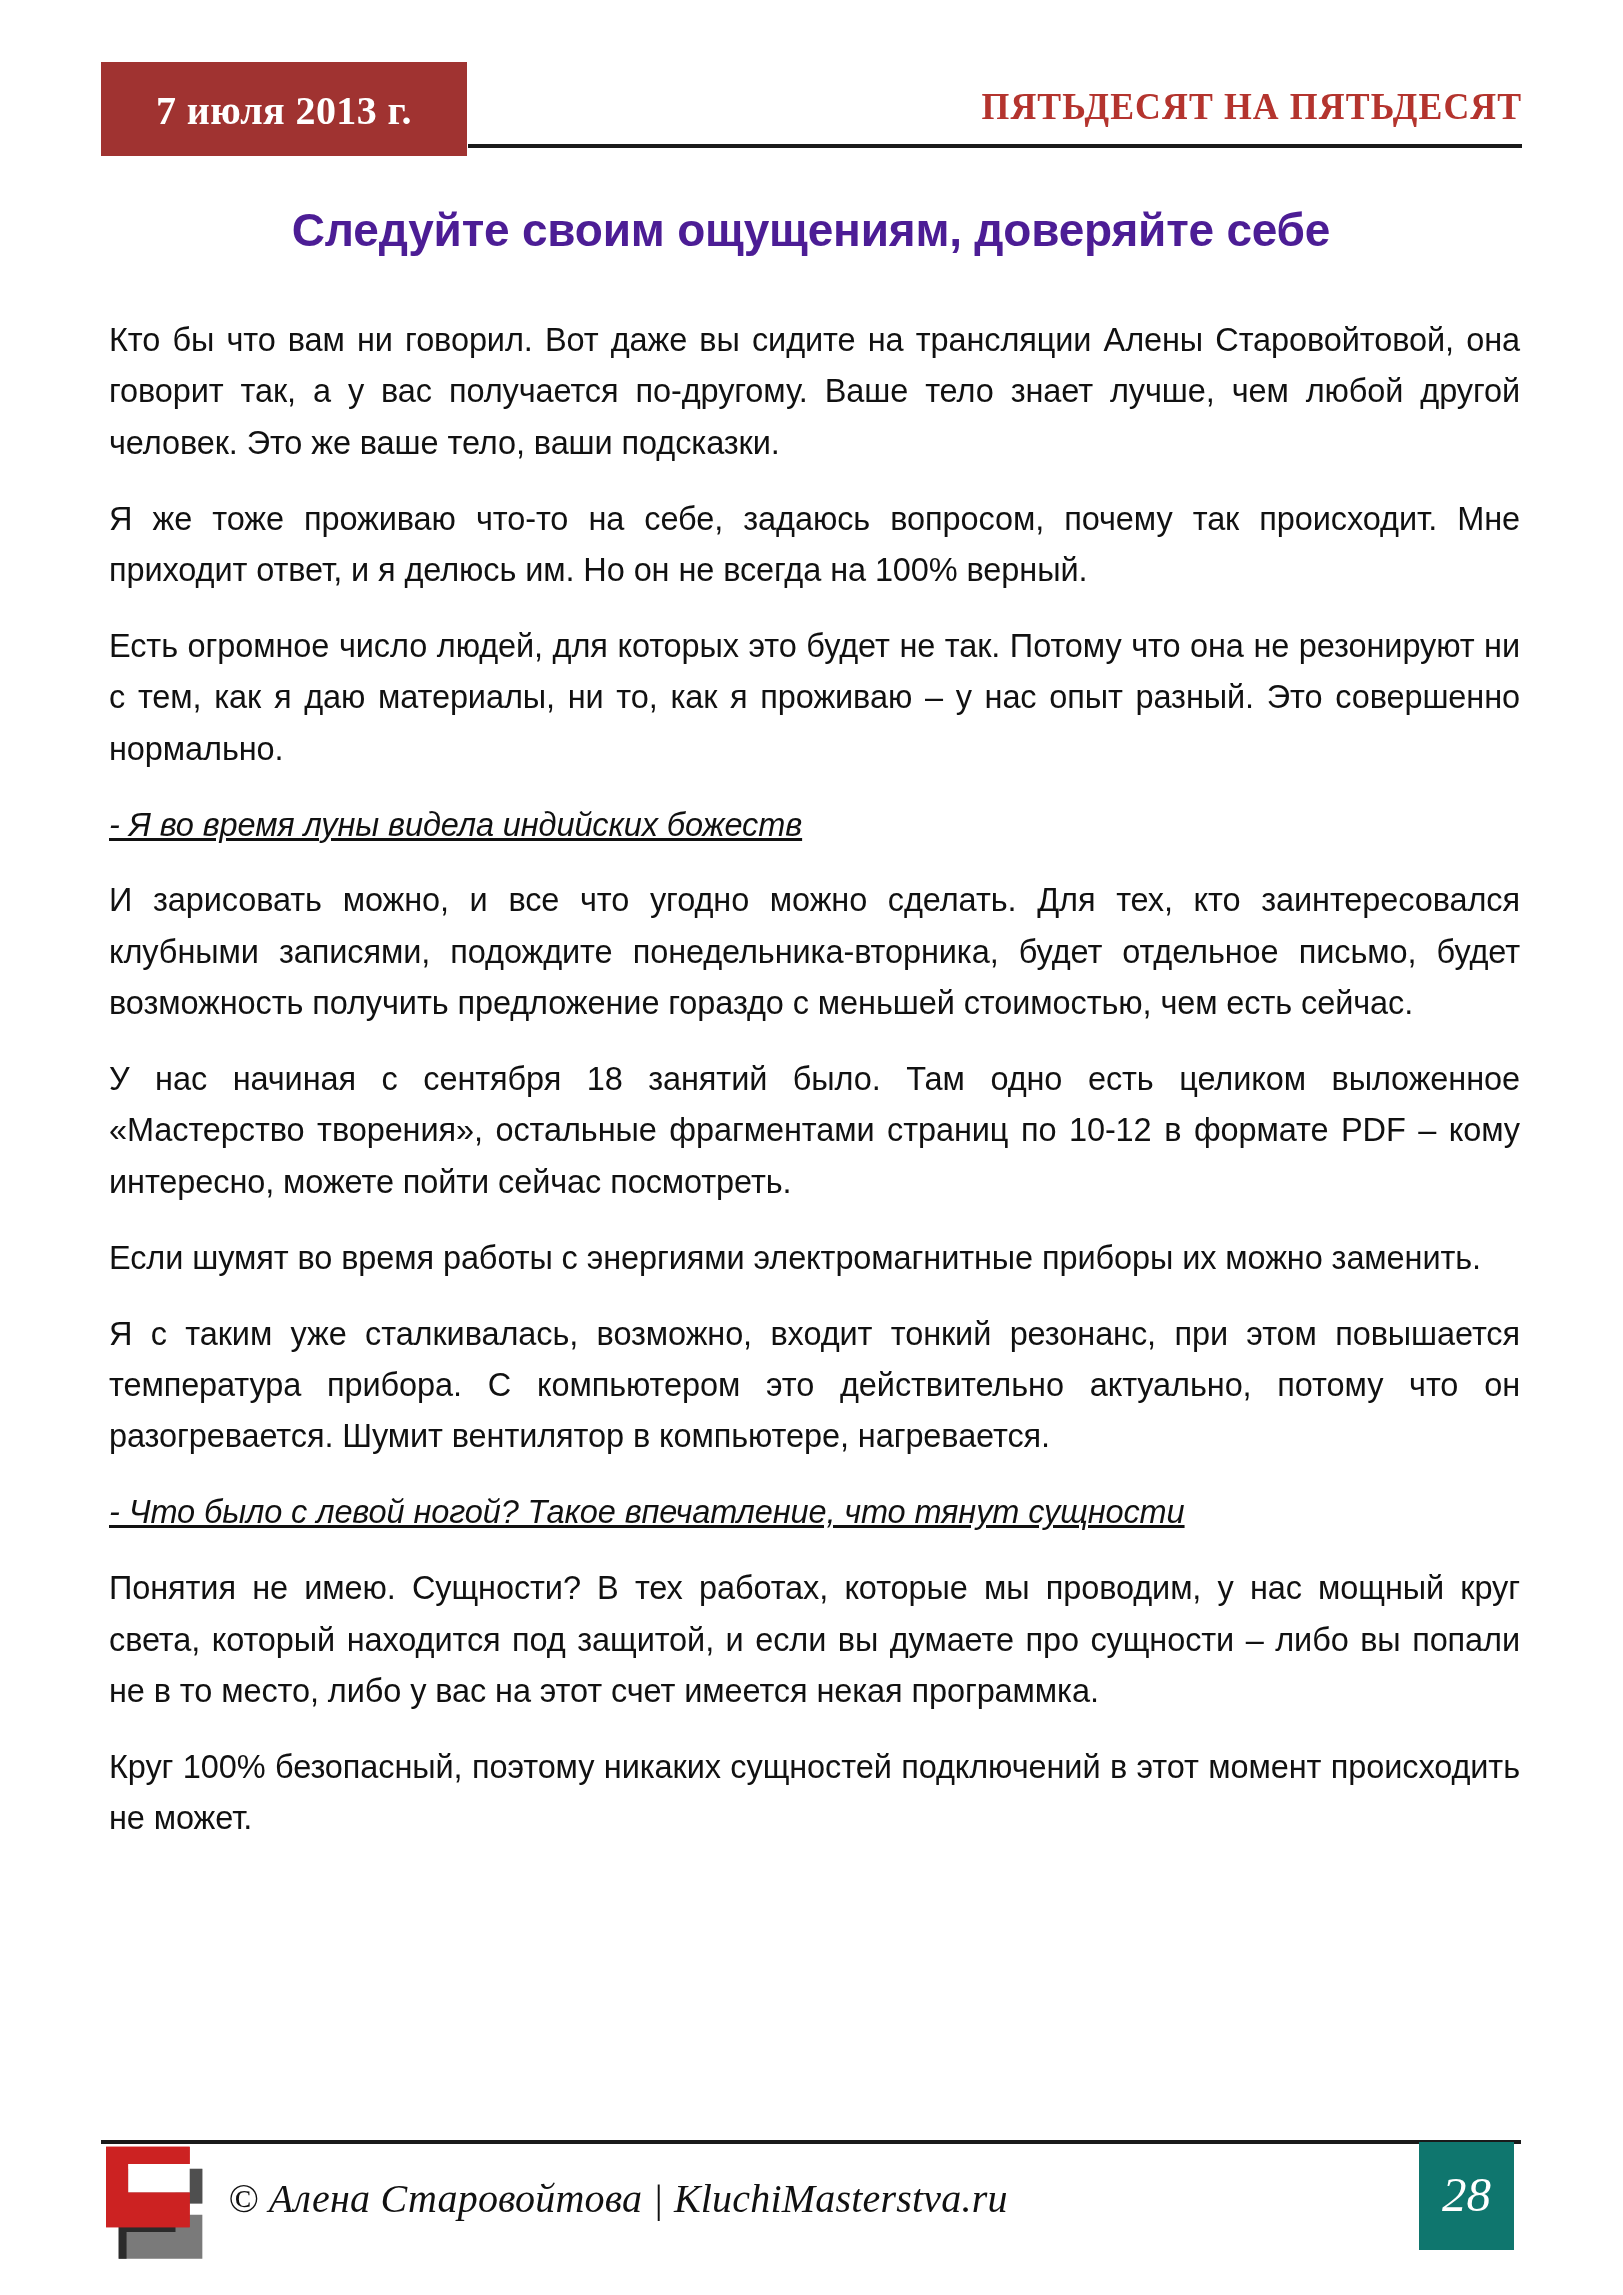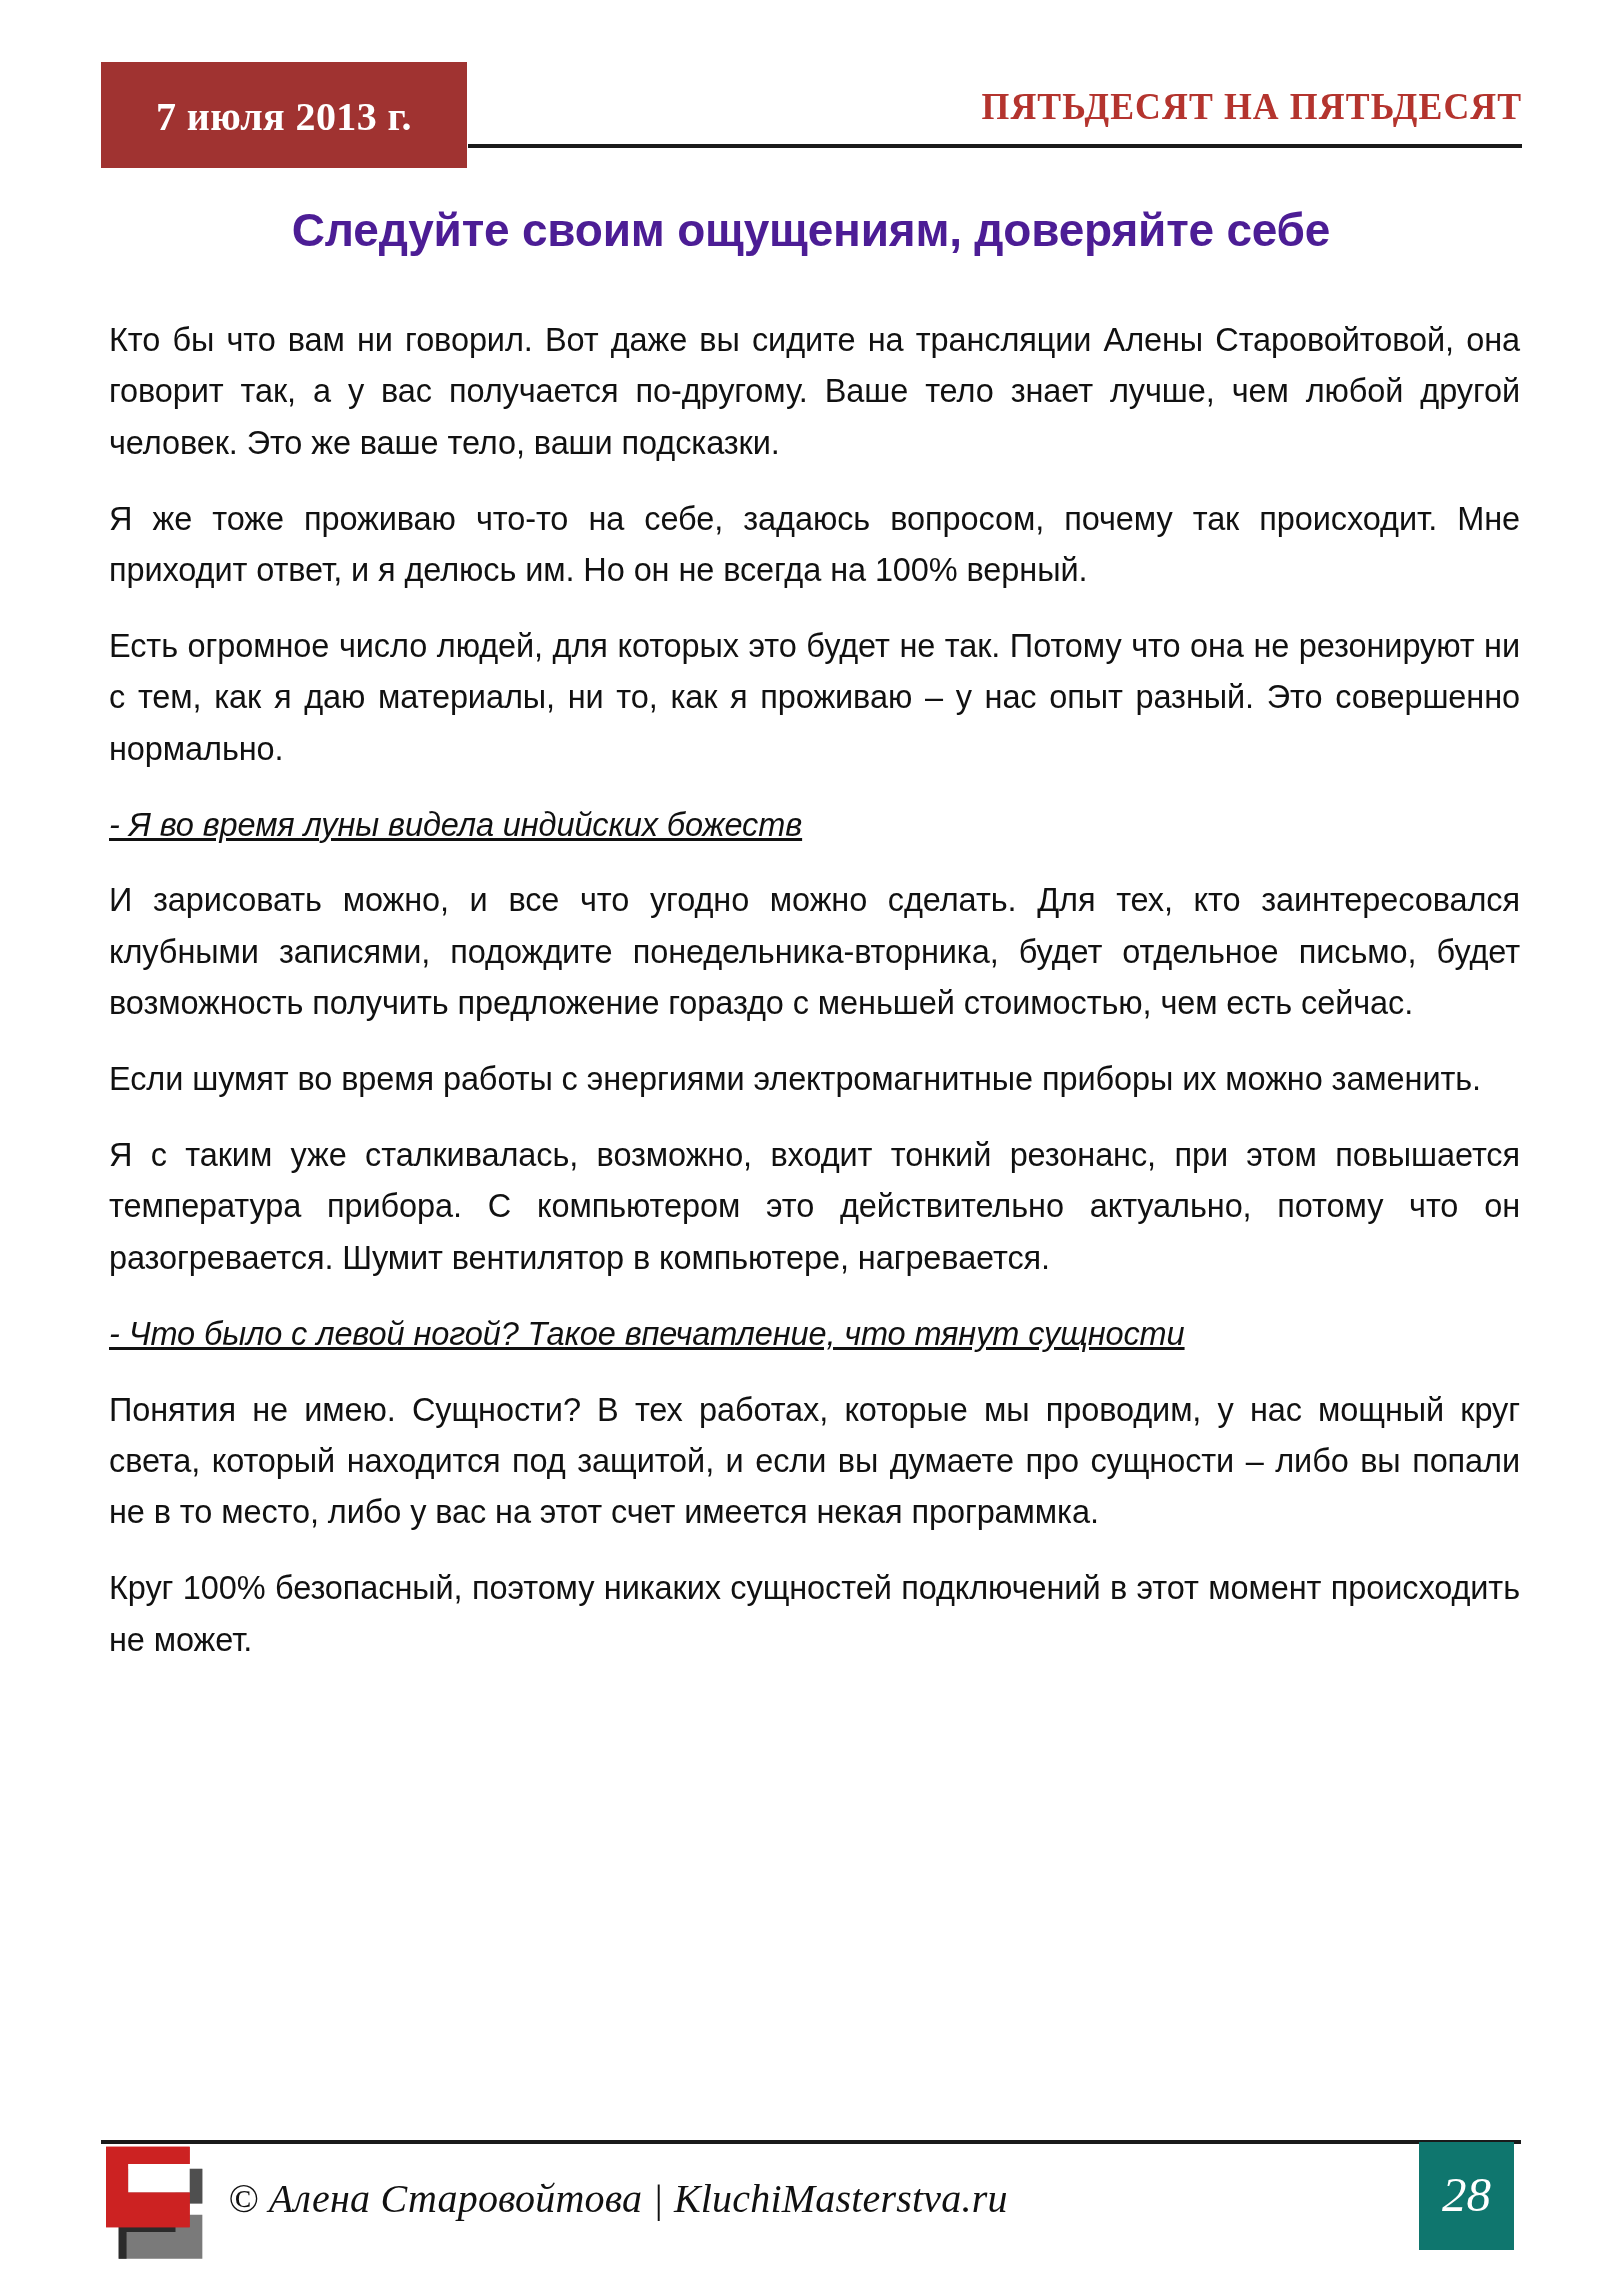--- a/index.html
+++ b/index.html
@@ -30,21 +30,21 @@
     left: 0;
     top: 62px;
     width: 1623px;
     height: 87px;
   }
   .date-badge {
     position: absolute;
     left: 101px;
     top: 0px;
     width: 366px;
-    height: 106px;
+    height: 94px;
     background: #A03331;
     display: flex;
     align-items: center;
     justify-content: center;
   }
   .date-badge-text {
     font-family: "Liberation Serif", serif;
     font-weight: bold;
     font-size: 40px;
     color: #ffffff;
@@ -181,20 +181,21 @@
   </div>
 
   <div class="doc-title">Следуйте своим ощущениям, доверяйте себе</div>
 
   <div class="content">
     <p class="para">Кто бы что вам ни говорил. Вот даже вы сидите на трансляции Алены Старовойтовой, она говорит так, а у вас получается по-другому. Ваше тело знает лучше, чем любой другой человек. Это же ваше тело, ваши подсказки.</p>
     <p class="para">Я же тоже проживаю что-то на себе, задаюсь вопросом, почему так происходит. Мне приходит ответ, и я делюсь им. Но он не всегда на 100% верный.</p>
     <p class="para">Есть огромное число людей, для которых это будет не так. Потому что она не резонируют ни с тем, как я даю материалы, ни то, как я проживаю – у нас опыт разный. Это совершенно нормально.</p>
     <p class="para q">- Я во время луны видела индийских божеств</p>
     <p class="para">И зарисовать можно, и все что угодно можно сделать. Для тех, кто заинтересовался клубными записями, подождите понедельника-вторника, будет отдельное письмо, будет возможность получить предложение гораздо с меньшей стоимостью, чем есть сейчас.</p>
+    <p class="para">У нас начиная с сентября 18 занятий было. Там одно есть целиком выложенное «Мастерство творения», остальные фрагментами страниц по 10-12 в формате PDF – кому интересно, можете пойти сейчас посмотреть.</p>
     <p class="para">Если шумят во время работы с энергиями электромагнитные приборы их можно заменить.</p>
     <p class="para">Я с таким уже сталкивалась, возможно, входит тонкий резонанс, при этом повышается температура прибора. С компьютером это действительно актуально, потому что он разогревается. Шумит вентилятор в компьютере, нагревается.</p>
     <p class="para q">- Что было с левой ногой? Такое впечатление, что тянут сущности</p>
     <p class="para">Понятия не имею. Сущности? В тех работах, которые мы проводим, у нас мощный круг света, который находится под защитой, и если вы думаете про сущности – либо вы попали не в то место, либо у вас на этот счет имеется некая программка.</p>
     <p class="para">Круг 100% безопасный, поэтому никаких сущностей подключений в этот момент происходить не может.</p>
   </div>
 
   <div class="footer">
     <div class="footer-rule"></div>
 

